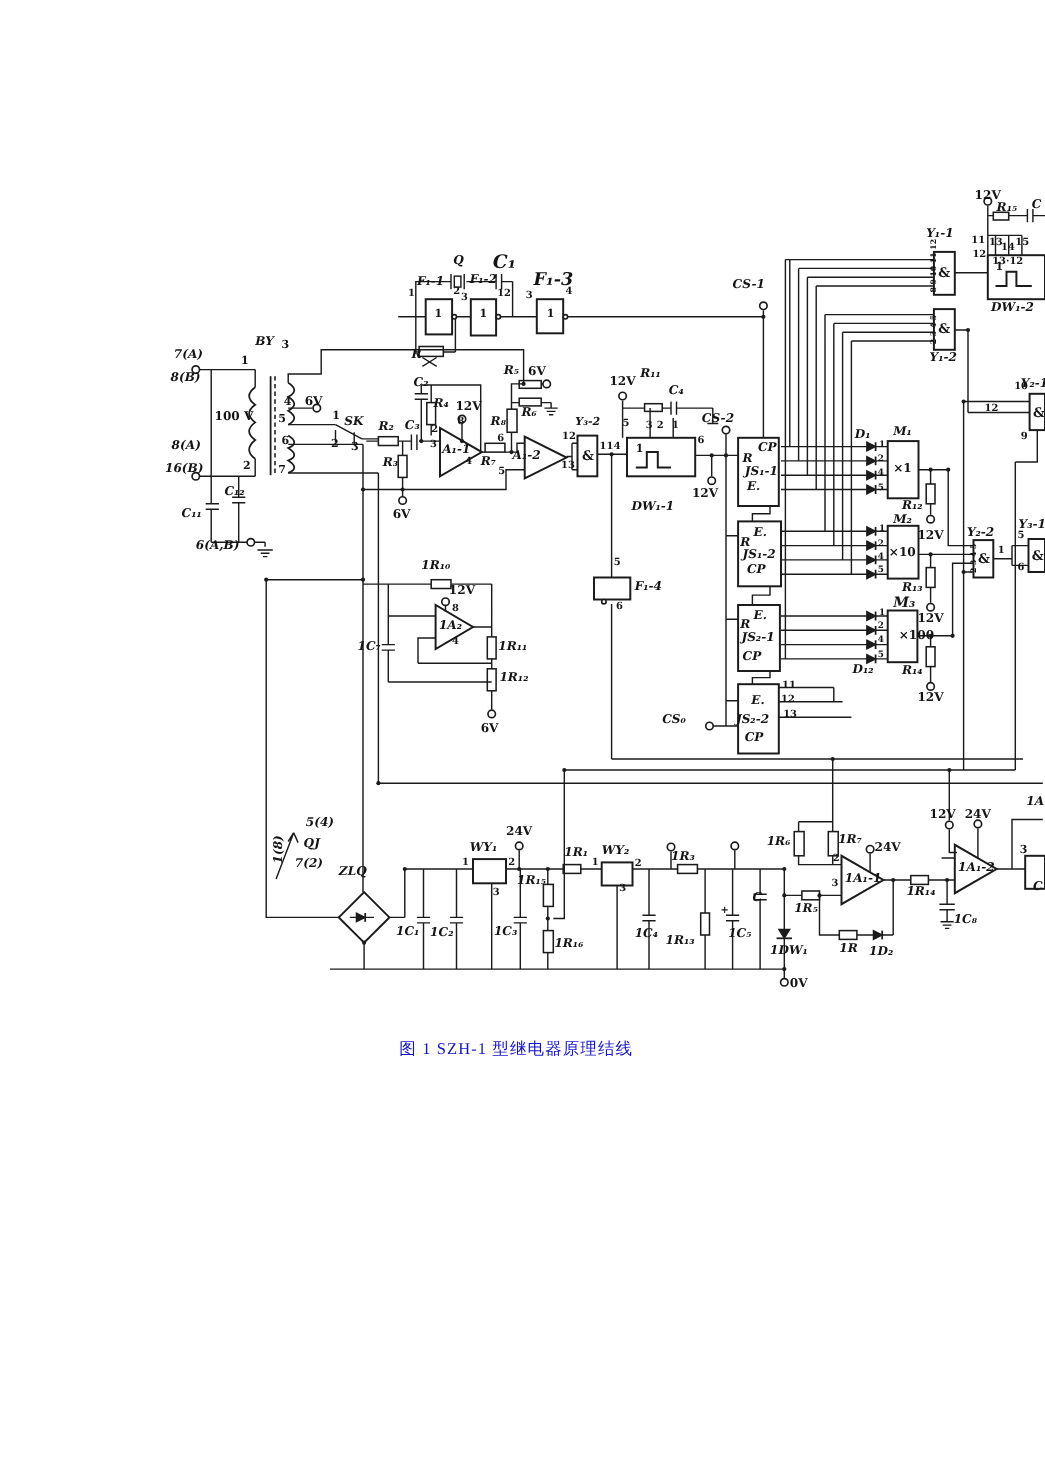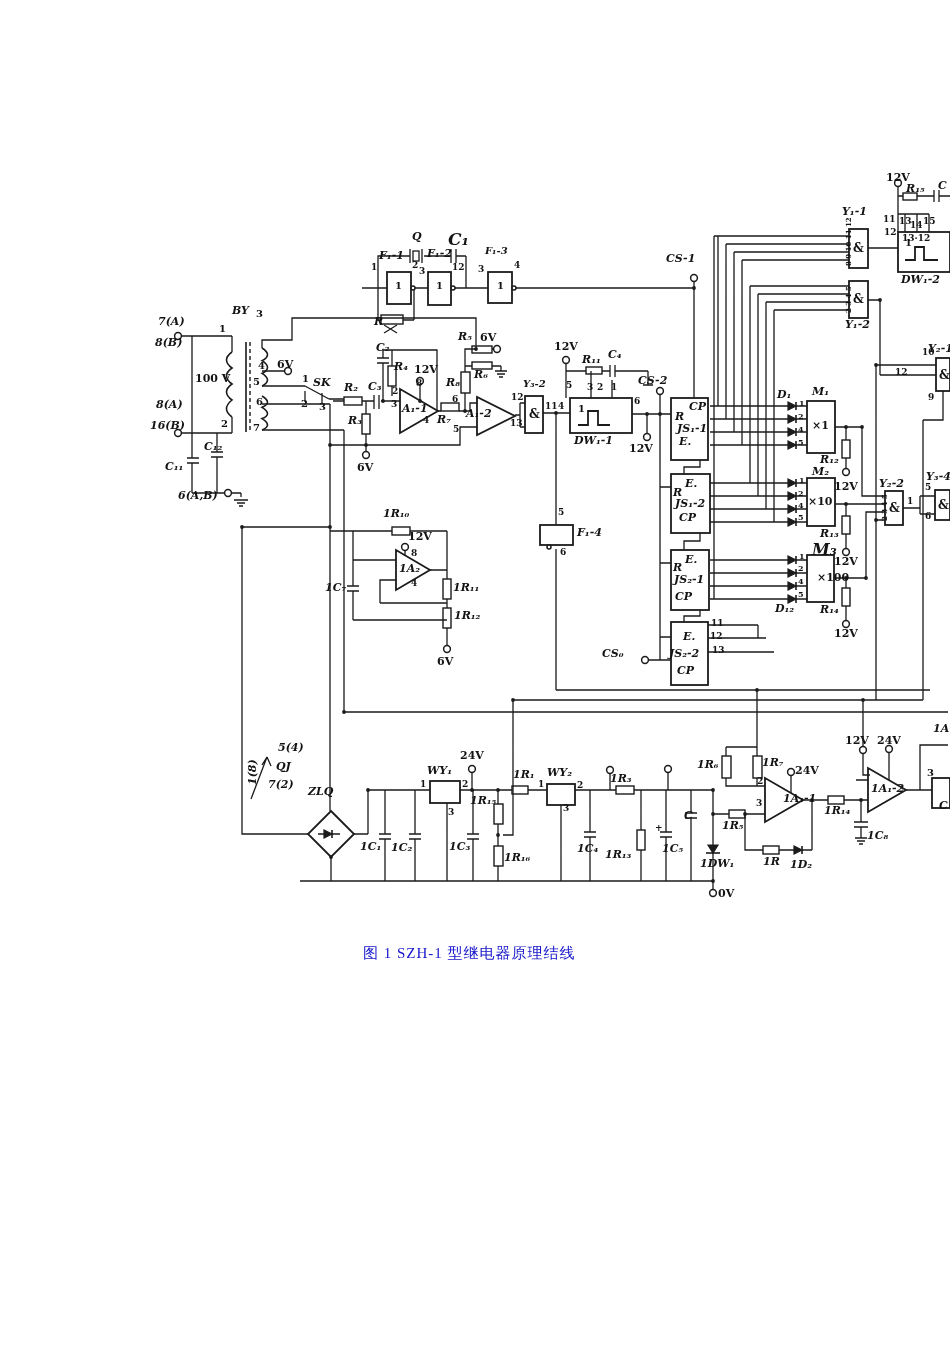--- a/index.html
+++ b/index.html
@@ -275,21 +275,21 @@
       <div class="lbl" style="left: 905px; top: 238px; font-size: 10px;">1</div>
       <div class="lbl it" style="left: 901px; top: 274px; font-size: 11px;">DW₁-2</div>
       <div class="lbl" style="left: 845px; top: 266px; font-size: 7px; transform: rotate(-90deg);">8 9 10 11 12</div>
       <div class="lbl it" style="left: 845px; top: 319px; font-size: 11px;">Y₁-2</div>
       <div class="lbl" style="left: 853px; top: 293px; font-size: 12px;">&amp;</div>
       <div class="lbl" style="left: 845px; top: 313px; font-size: 7px; transform: rotate(-90deg);">2 3 4 5</div>
       <div class="lbl it" style="left: 412px; top: 231px; font-size: 11px;">Q</div>
       <div class="lbl it" style="left: 448px; top: 231px; font-size: 17px;">C₁</div>
       <div class="lbl it" style="left: 379px; top: 250px; font-size: 11px;">F₁-1</div>
       <div class="lbl it" style="left: 427px; top: 248px; font-size: 11px;">F₁-2</div>
-      <div class="lbl it" style="left: 485px; top: 246px; font-size: 10px;">F₁-3</div>
+      <div class="lbl it" style="left: 485px; top: 246px; font-size: 16px;">F₁-3</div>
       <div class="lbl" style="left: 371px; top: 263px; font-size: 9px;">1</div>
       <div class="lbl" style="left: 395px; top: 281px; font-size: 10px;">1</div>
       <div class="lbl" style="left: 412px; top: 261px; font-size: 9px;">2</div>
       <div class="lbl" style="left: 419px; top: 267px; font-size: 9px;">3</div>
       <div class="lbl" style="left: 436px; top: 281px; font-size: 10px;">1</div>
       <div class="lbl" style="left: 452px; top: 263px; font-size: 9px;">12</div>
       <div class="lbl" style="left: 478px; top: 265px; font-size: 9px;">3</div>
       <div class="lbl" style="left: 497px; top: 281px; font-size: 10px;">1</div>
       <div class="lbl" style="left: 514px; top: 261px; font-size: 9px;">4</div>
       <div class="lbl it" style="left: 374px; top: 316px; font-size: 11px;">R</div>
@@ -334,30 +334,30 @@
       <div class="lbl it" style="left: 466px; top: 408px; font-size: 11px;">A₁-2</div>
       <div class="lbl" style="left: 452px; top: 395px; font-size: 9px;">6</div>
       <div class="lbl" style="left: 453px; top: 425px; font-size: 9px;">5</div>
       <div class="lbl it" style="left: 508px; top: 379px; font-size: 10px; margin-left: 15px;">Y₃-2</div>
       <div class="lbl" style="left: 511px; top: 393px; font-size: 9px;">12</div>
       <div class="lbl" style="left: 510px; top: 419px; font-size: 9px;">13</div>
       <div class="lbl" style="left: 529px; top: 408px; font-size: 12px;">&amp;</div>
       <div class="lbl" style="left: 545px; top: 402px; font-size: 9px;">11</div>
       <div class="lbl" style="left: 558px; top: 402px; font-size: 9px;">4</div>
       <div class="lbl" style="left: 554px; top: 341px; font-size: 11px;">12V</div>
-      <div class="lbl it" style="left: 582px; top: 354px; font-size: 11px;">R₁₁</div>
+      <div class="lbl it" style="left: 582px; top: 334px; font-size: 11px;">R₁₁</div>
       <div class="lbl it" style="left: 608px; top: 349px; font-size: 11px;">C₄</div>
       <div class="lbl it" style="left: 638px; top: 375px; font-size: 11px;">CS-2</div>
       <div class="lbl" style="left: 566px; top: 381px; font-size: 9px;">5</div>
       <div class="lbl" style="left: 587px; top: 383px; font-size: 9px;">3</div>
       <div class="lbl" style="left: 597px; top: 383px; font-size: 9px;">2</div>
       <div class="lbl" style="left: 611px; top: 383px; font-size: 9px;">1</div>
       <div class="lbl" style="left: 578px; top: 404px; font-size: 10px;">1</div>
       <div class="lbl" style="left: 634px; top: 397px; font-size: 9px;">6</div>
-      <div class="lbl it" style="left: 574px; top: 435px; font-size: 11px;">DW₁-1</div>
+      <div class="lbl it" style="left: 574px; top: 455px; font-size: 11px;">DW₁-1</div>
       <div class="lbl" style="left: 629px; top: 443px; font-size: 11px;">12V</div>
       <div class="lbl it" style="left: 666px; top: 253px; font-size: 11px;">CS-1</div>
       <div class="lbl it" style="left: 689px; top: 401px; font-size: 11px;">CP</div>
       <div class="lbl it" style="left: 675px; top: 411px; font-size: 11px;">R</div>
       <div class="lbl it" style="left: 677px; top: 423px; font-size: 11px;">JS₁-1</div>
       <div class="lbl it" style="left: 679px; top: 436px; font-size: 11px;">E.</div>
       <div class="lbl it" style="left: 685px; top: 478px; font-size: 11px;">E.</div>
       <div class="lbl it" style="left: 673px; top: 487px; font-size: 11px;">R</div>
       <div class="lbl it" style="left: 675px; top: 498px; font-size: 11px;">JS₁-2</div>
       <div class="lbl it" style="left: 679px; top: 512px; font-size: 11px;">CP</div>
@@ -382,39 +382,39 @@
       <div class="lbl it" style="left: 820px; top: 454px; font-size: 11px;">R₁₂</div>
       <div class="lbl" style="left: 834px; top: 481px; font-size: 11px;">12V</div>
       <div class="lbl it" style="left: 812px; top: 466px; font-size: 11px;">M₂</div>
       <div class="lbl" style="left: 808px; top: 496px; font-size: 11px;">×10</div>
       <div class="lbl" style="left: 799px; top: 476px; font-size: 8px;">1</div>
       <div class="lbl" style="left: 798px; top: 489px; font-size: 8px;">2</div>
       <div class="lbl" style="left: 798px; top: 501px; font-size: 8px;">4</div>
       <div class="lbl" style="left: 798px; top: 513px; font-size: 8px;">5</div>
       <div class="lbl it" style="left: 820px; top: 528px; font-size: 11px;">R₁₃</div>
       <div class="lbl" style="left: 834px; top: 556px; font-size: 11px;">12V</div>
-      <div class="lbl it" style="left: 812px; top: 542px; font-size: 16px;">M₃</div>
+      <div class="lbl it" style="left: 812px; top: 542px; font-size: 13px;">M₃</div>
       <div class="lbl" style="left: 805px; top: 572px; font-size: 11px; margin-left: 12px;">×100</div>
       <div class="lbl" style="left: 799px; top: 552px; font-size: 8px;">1</div>
       <div class="lbl" style="left: 798px; top: 564px; font-size: 8px;">2</div>
       <div class="lbl" style="left: 798px; top: 577px; font-size: 8px;">4</div>
       <div class="lbl" style="left: 798px; top: 590px; font-size: 8px;">5</div>
       <div class="lbl it" style="left: 820px; top: 604px; font-size: 11px;">R₁₄</div>
       <div class="lbl" style="left: 834px; top: 628px; font-size: 11px;">12V</div>
       <div class="lbl it" style="left: 775px; top: 603px; font-size: 11px;">D₁₂</div>
       <div class="lbl it" style="left: 879px; top: 478px; font-size: 11px;">Y₂-2</div>
       <div class="lbl" style="left: 889px; top: 502px; font-size: 12px;">&amp;</div>
       <div class="lbl" style="left: 881px; top: 521px; font-size: 7px; transform: rotate(-90deg);">2 3 4 5</div>
       <div class="lbl" style="left: 907px; top: 497px; font-size: 9px;">1</div>
       <div class="lbl it" style="left: 928px; top: 343px; font-size: 11px;">Y₂-1</div>
       <div class="lbl" style="left: 922px; top: 348px; font-size: 9px;">10</div>
       <div class="lbl" style="left: 895px; top: 368px; font-size: 9px;">12</div>
       <div class="lbl" style="left: 939px; top: 369px; font-size: 12px;">&amp;</div>
       <div class="lbl" style="left: 928px; top: 393px; font-size: 9px;">9</div>
-      <div class="lbl it" style="left: 926px; top: 471px; font-size: 11px;">Y₃-4</div>
+      <div class="lbl it" style="left: 926px; top: 471px; font-size: 11px;">Y₃-1</div>
       <div class="lbl" style="left: 925px; top: 483px; font-size: 9px;">5</div>
       <div class="lbl" style="left: 938px; top: 499px; font-size: 12px;">&amp;</div>
       <div class="lbl" style="left: 925px; top: 512px; font-size: 9px;">6</div>
       <div class="lbl" style="left: 558px; top: 508px; font-size: 9px;">5</div>
       <div class="lbl it" style="left: 577px; top: 527px; font-size: 11px;">F₁-4</div>
       <div class="lbl" style="left: 560px; top: 548px; font-size: 9px;">6</div>
       <div class="lbl it" style="left: 383px; top: 508px; font-size: 11px;">1R₁₀</div>
       <div class="lbl" style="left: 408px; top: 531px; font-size: 11px;">12V</div>
       <div class="lbl" style="left: 411px; top: 549px; font-size: 9px;">8</div>
       <div class="lbl it" style="left: 399px; top: 563px; font-size: 11px;">1A₂</div>
@@ -448,21 +448,21 @@
       <div class="lbl it" style="left: 605px; top: 849px; font-size: 11px;">1R₁₃</div>
       <div class="lbl" style="left: 655px; top: 824px; font-size: 9px;">+</div>
       <div class="lbl it" style="left: 662px; top: 843px; font-size: 11px;">1C₅</div>
       <div class="lbl it" style="left: 684px; top: 810px; font-size: 11px;">C</div>
       <div class="lbl it" style="left: 700px; top: 858px; font-size: 11px;">1DW₁</div>
       <div class="lbl" style="left: 718px; top: 888px; font-size: 11px;">0V</div>
       <div class="lbl it" style="left: 697px; top: 759px; font-size: 11px;">1R₆</div>
       <div class="lbl it" style="left: 762px; top: 757px; font-size: 11px;">1R₇</div>
       <div class="lbl" style="left: 795px; top: 765px; font-size: 11px;">24V</div>
       <div class="lbl" style="left: 757px; top: 777px; font-size: 9px;">2</div>
-      <div class="lbl it" style="left: 768px; top: 793px; font-size: 11px; margin-left: 15px;">1A₁-1</div>
+      <div class="lbl it" style="left: 768px; top: 793px; font-size: 11px;">1A₁-1</div>
       <div class="lbl" style="left: 756px; top: 799px; font-size: 9px;">3</div>
       <div class="lbl it" style="left: 722px; top: 820px; font-size: 11px;">1R₅</div>
       <div class="lbl it" style="left: 763px; top: 856px; font-size: 11px;">1R</div>
       <div class="lbl it" style="left: 790px; top: 859px; font-size: 11px;">1D₂</div>
       <div class="lbl it" style="left: 824px; top: 805px; font-size: 11px;">1R₁₄</div>
       <div class="lbl" style="left: 845px; top: 735px; font-size: 11px;">12V</div>
       <div class="lbl" style="left: 877px; top: 735px; font-size: 11px;">24V</div>
       <div class="lbl it" style="left: 871px; top: 783px; font-size: 11px;">1A₁-2</div>
       <div class="lbl it" style="left: 867px; top: 830px; font-size: 11px;">1C₈</div>
       <div class="lbl it" style="left: 933px; top: 723px; font-size: 11px;">1A</div>

